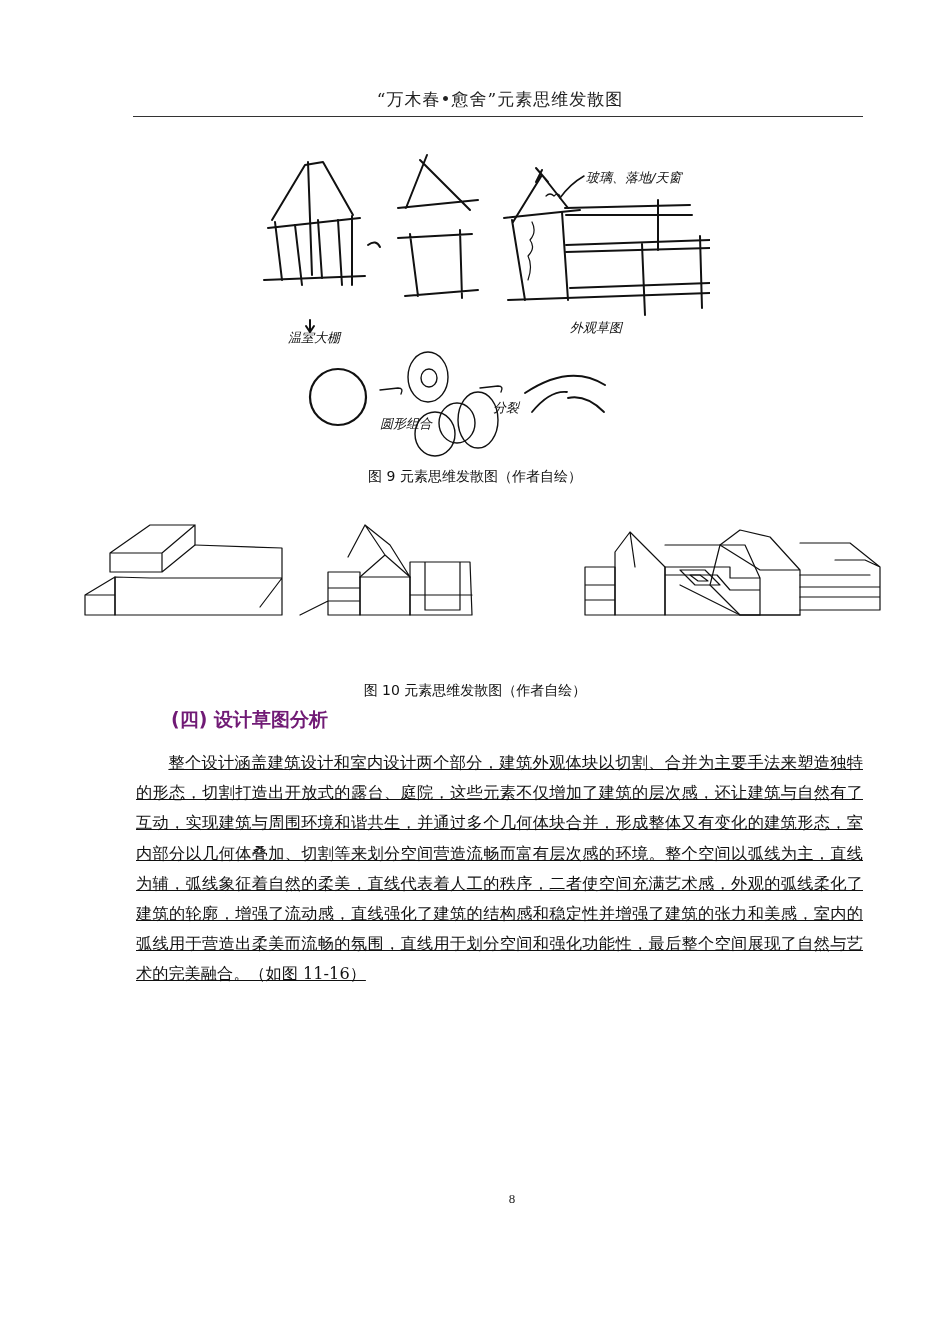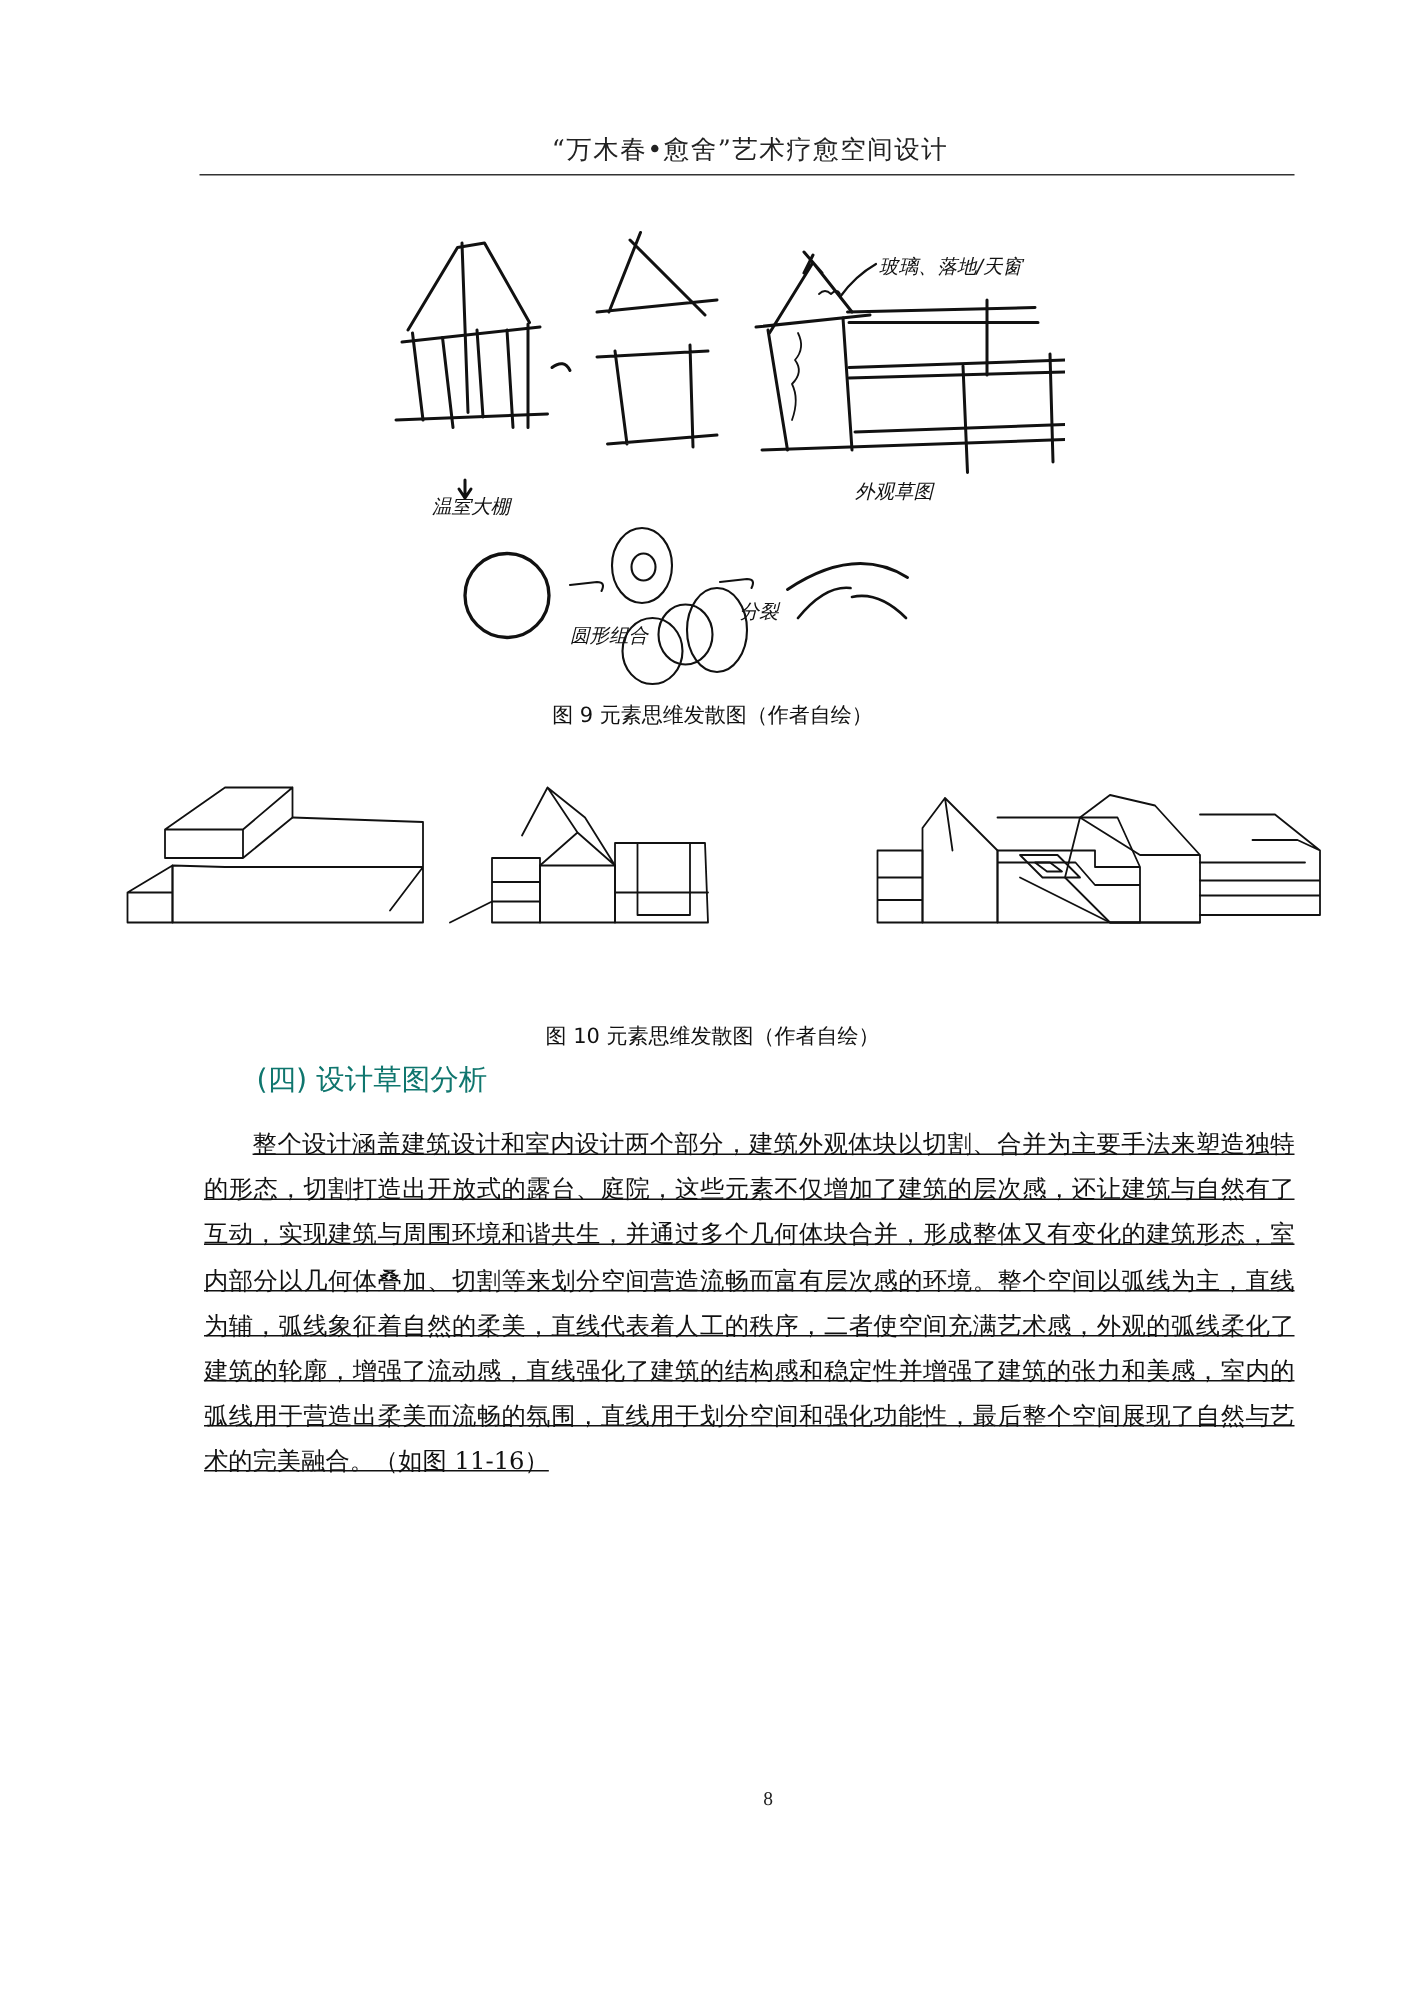--- a/index.html
+++ b/index.html
@@ -8,33 +8,33 @@
   .header-title { position: absolute; left: 130px; top: 88px; width: 740px; text-align: center;
                   font-size: 17px; letter-spacing: 1px; color: #222; }
   .header-rule { position: absolute; left: 133px; top: 116px; width: 730px; height: 0;
                  border-top: 1.5px solid #333; }
   .fig { position: absolute; }
   .fig svg { display: block; }
   .caption { position: absolute; left: 0; width: 950px; text-align: center;
              font-family: "DejaVu Sans", "Liberation Sans", sans-serif; font-size: 14px; color: #111; }
   .section-heading { position: absolute; left: 171px; top: 707px;
                      font-family: "DejaVu Sans", "Liberation Sans", sans-serif;
-                     font-size: 19px; font-weight: normal; color: #0f766e; }
+                     font-size: 19px; font-weight: bold; color: #701a75; }
   .body-text { position: absolute; left: 136px; top: 748px; width: 727px;
                font-size: 16.2px; line-height: 30.2px; text-align: justify; color: #111; }
   .body-text p { margin: 0; text-indent: 2em; text-decoration: underline; }
   .page-number { position: absolute; left: 0; width: 1024px; top: 1191px; text-align: center;
                  font-family: "Liberation Serif", serif; font-size: 13px; color: #222; }
   .sk { fill: none; stroke: #111; stroke-linecap: round; stroke-linejoin: round; }
   .hand { font-family: "DejaVu Sans", sans-serif; font-size: 13px; fill: #111; font-style: italic; }
 </style>
 </head>
 <body>
 
-<div class="header-title">“万木春•愈舍”艺术疗愈空间设计</div>
+<div class="header-title">“万木春•愈舍”元素思维发散图</div>
 <div class="header-rule"></div>
 
 <div class="fig" style="left:250px; top:150px;">
   <svg width="460" height="310" viewBox="0 0 460 310">
 
     <g class="sk" stroke-width="2">
       <path d="M22 70 L55 15 L73 12 L103 65"></path>
       <path d="M18 78 L110 68"></path>
       <path d="M14 130 L115 126"></path>
       <path d="M25 72 L32 130 M45 75 L52 135 M68 70 L72 128 M88 70 L92 135 M102 66 L102 135"></path>

